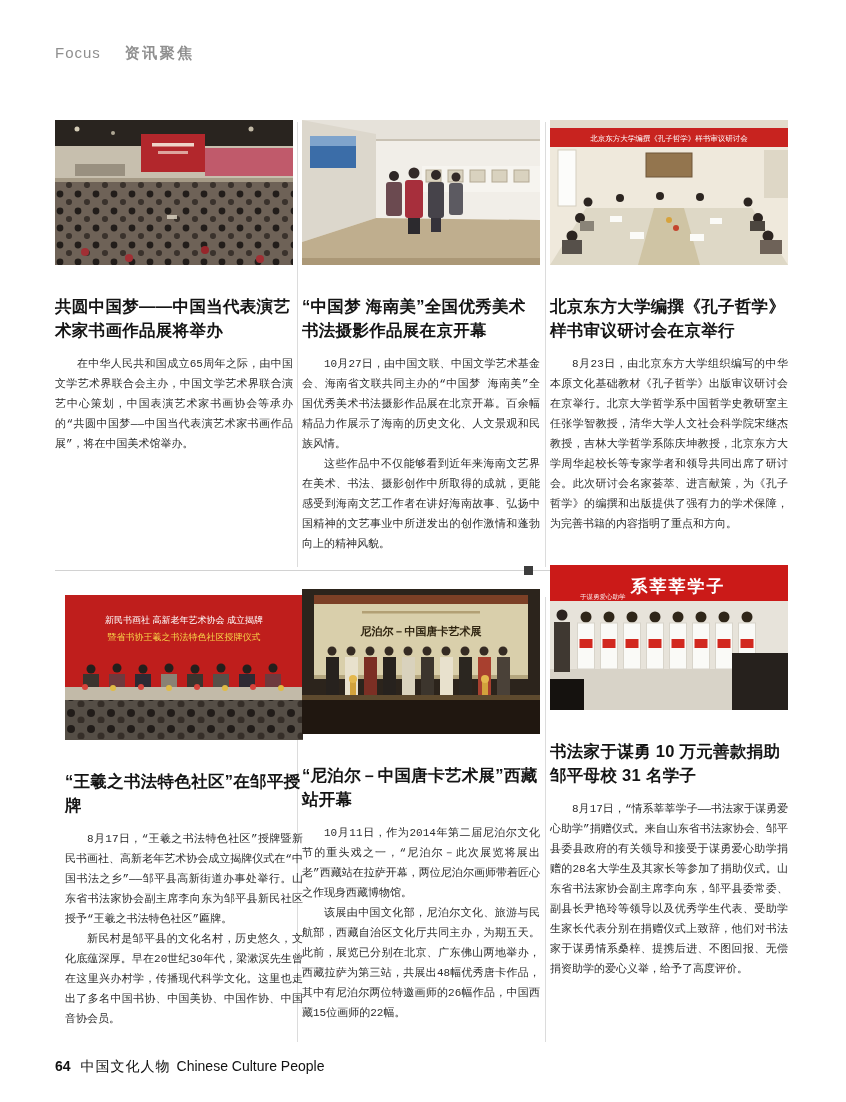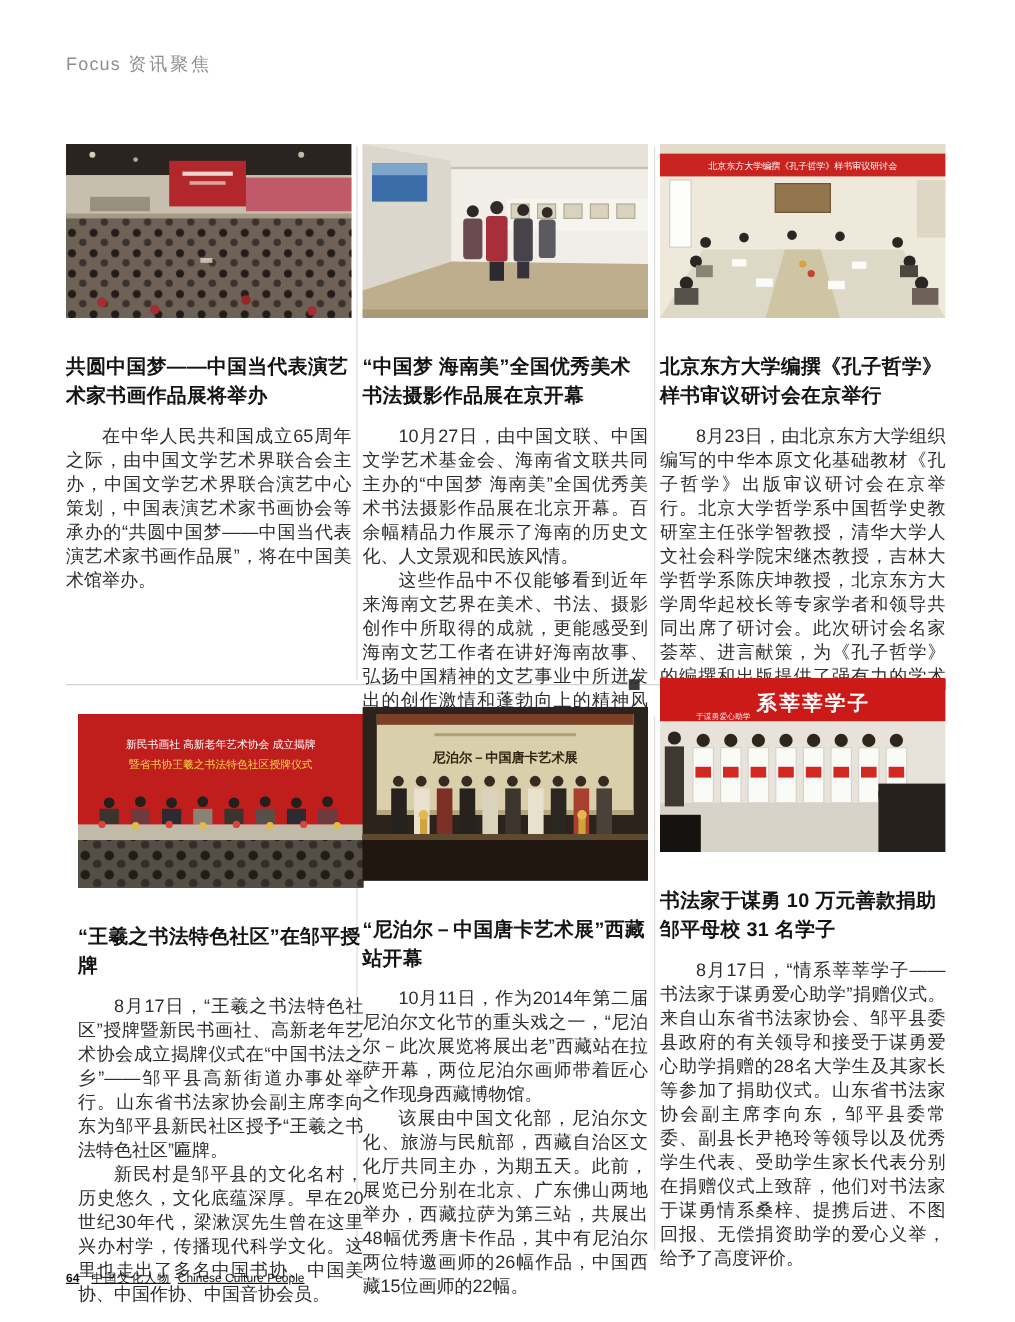--- a/index.html
+++ b/index.html
@@ -1,35 +1,35 @@
 <!DOCTYPE html>
 <html><head>
 <meta charset="utf-8">
 <style>
   html,body{margin:0;padding:0;background:#ffffff;}
   .page{position:relative;width:846px;height:1102px;background:#ffffff;overflow:hidden;
         font-family:"Liberation Sans",sans-serif;}
   .header{position:absolute;left:55px;top:44px;font-size:15px;color:#8f8f8f;}
   .header .en{letter-spacing:1px;margin-top:40px;}
-  .header .cn{margin-left:6px;letter-spacing:2.5px;}
+  .header .cn{margin-left:24px;letter-spacing:2.5px;font-weight:bold;}
   .article{position:absolute;width:238px;}
   .a1{left:55px;top:120px}.a2{left:302px;top:120px}.a3{left:550px;top:120px}
   .a4{left:65px;top:595px}.a5{left:302px;top:589px}.a6{left:550px;top:565px}
   .photo{display:block;width:238px;height:145px;}
   .title{font-family:"Liberation Sans",sans-serif;font-weight:bold;font-size:16.5px;
          line-height:24px;color:#141414;letter-spacing:0.3px;margin:29px 0 12px 0;}
-  .body-text p{margin:0;text-indent:2em;font-family:Liberation Sans, sans-serif;
-         font-size:15px;line-height:20px;color:#2d2d2d;text-align:justify;}
+  .body-text p{margin:0;text-indent:2em;font-family:Liberation Mono, monospace;
+         font-size:11px;line-height:20px;color:#2d2d2d;text-align:justify;}
   .vline{position:absolute;width:1px;background:#dcdcdc;}
   .v1{left:297px;top:122px;height:445px}.v2{left:545px;top:122px;height:445px}
   .v3{left:297px;top:597px;height:445px}.v4{left:545px;top:597px;height:445px}
   .hline{position:absolute;left:55px;top:570px;width:733px;height:1px;background:#d2d2d2;}
   .sq{position:absolute;width:9px;height:9px;background:#3d3d3d;}
   .sqA{left:524px;top:566px}.sqB{left:779px;top:566px}
-  .footer{position:absolute;left:55px;top:1058px;font-size:10px;color:#111111;text-decoration:underline;}
+  .footer{position:absolute;left:55px;top:1058px;font-size:14px;color:#111111;}
   .footer .num{font-weight:bold;margin-right:10px;}
   .footer .cn{letter-spacing:1px;margin-right:6px;}
   svg text{font-family:"Liberation Sans",sans-serif;}
 </style>
 </head>
 <body>
 
 <div class="page">
 
   <div class="header">

